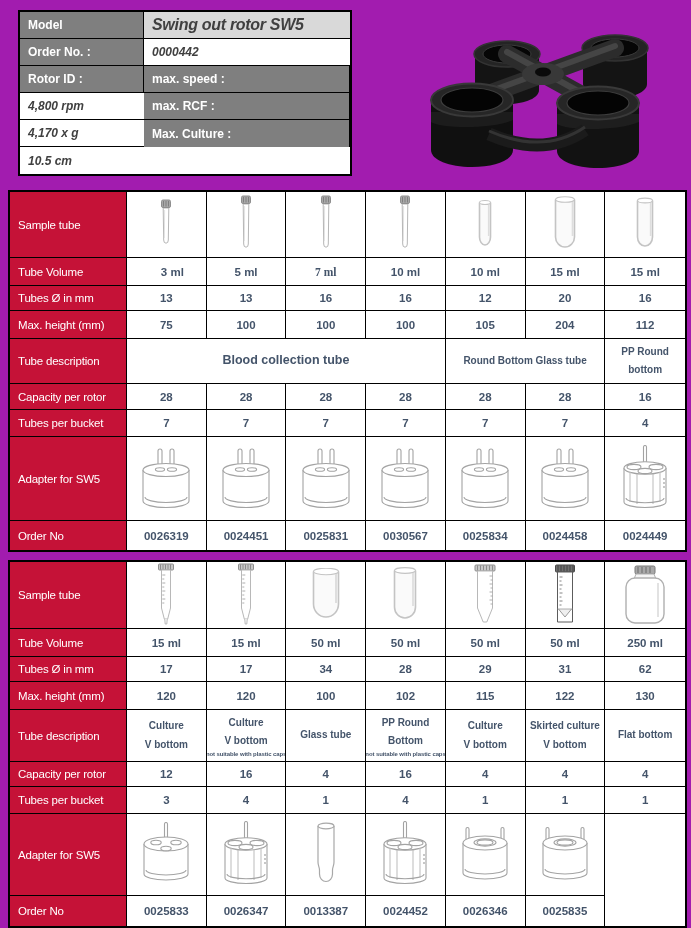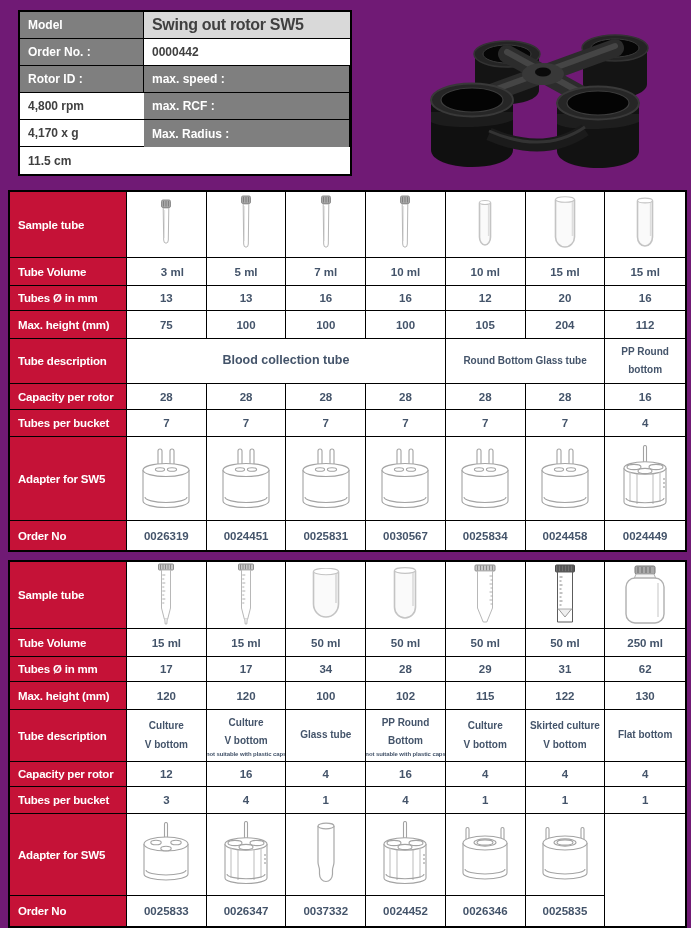--- a/index.html
+++ b/index.html
@@ -1,40 +1,40 @@
 <!DOCTYPE html>
 <html style="--red: #c51237;"><head>
 <meta charset="utf-8">
 <style>
   html,body{margin:0;padding:0;background:#fff;}
-  .page{position:relative;width:691px;height:928px;background:#701a75;overflow:hidden;
+  .page{position:relative;width:691px;height:928px;background:#a21caf;overflow:hidden;
         font-family:"Liberation Sans", sans-serif;}
   
   .meta{position:absolute;left:18px;top:10px;width:330px;border:2px solid #000;
         display:grid;grid-template-columns:124px 1fr;grid-auto-rows:27px;background:#fff;}
   .meta .mcell{border-right:1px solid #000;border-bottom:1px solid #000;
         display:flex;align-items:center;padding-left:8px;font-weight:bold;font-size:12px;}
   .meta .mcell.lastcol{border-right:none;}
   .meta .mcell.lastrow{border-bottom:none;}
   .meta .mlabel{background:#7f7f7f;color:#fff;}
-  .meta .mvalue{background:#fff;color:#404040;}
+  .meta .mvalue{background:#fff;color:#404040;font-style:italic;}
   .meta .mvalue.highlight{background:#d9d9d9;font-size:16px;letter-spacing:-0.3px;}
   
   .rotor{position:absolute;left:415px;top:2px;width:272px;height:182px;}
   
   .spec{position:absolute;left:8px;width:675px;border:2px solid #000;background:#fff;
         display:grid;grid-template-columns:117px repeat(7,1fr);}
   #table1{top:190px;grid-template-rows:66px 28px 25px 28px 45px 26px 27px 84px 29px;}
   #table2{top:560px;grid-template-rows:67px 28px 25px 28px 52px 25px 27px 82px 30px;}
   .cell{border-right:1px solid #000;border-bottom:1px solid #000;display:flex;
         align-items:center;justify-content:center;overflow:hidden;background:#fff;}
   .cell.lastcol{border-right:none;}
   .cell.lastrow{border-bottom:none;text-align:right;}
   .cell.lbl{background:var(--red,#c51237);color:#fff;justify-content:flex-start;
-        padding-left:8px;font-weight:bold;font-size:11.5px;letter-spacing:-0.2px;}
+        padding-left:8px;font-weight:normal;font-size:11.5px;letter-spacing:-0.2px;}
   .cell.val{font-weight:bold;font-size:11.5px;color:#44546a;}
   .cell.desc{flex-direction:column;font-weight:bold;color:#44546a;font-size:10px;
         line-height:1.85;text-align:center;}
   .cell.desc.lg{font-size:12.5px;}
   .cell.desc .note{font-size:6px;line-height:1.1;white-space:nowrap;letter-spacing:-0.1px;}
   .cell.na{font-weight:bold;font-size:12px;color:#44546a;}
   .icwrap{display:flex;align-items:center;justify-content:center;}
 </style>
 </head>
 <body>
@@ -44,22 +44,22 @@
   <div class="meta" id="meta">
       <div class="mcell mlabel">Model</div>
       <div class="mcell mvalue lastcol highlight">Swing out rotor SW5</div>
       <div class="mcell mlabel">Order No. :</div>
       <div class="mcell mvalue lastcol">0000442</div>
       <div class="mcell mlabel">Rotor ID :</div>
       <div class="mcell mlabel">max. speed :</div>
       <div class="mcell mvalue lastcol">4,800 rpm</div>
       <div class="mcell mlabel">max. RCF :</div>
       <div class="mcell mvalue lastcol">4,170 x g</div>
-      <div class="mcell mlabel lastrow">Max. Radius :</div>
-      <div class="mcell mvalue lastcol lastrow">11.5 cm</div>
+      <div class="mcell mlabel lastrow">Max. Culture :</div>
+      <div class="mcell mvalue lastcol lastrow">10.5 cm</div>
     </div>
 
   <div class="rotor">
     <svg width="272" height="182" viewBox="0 0 272 182">
 
       <path d="M60 52 v36 c0 8 14 14 32 14 s32 -6 32 -14 V52 Z" fill="#141414"></path>
       <ellipse cx="92" cy="52" rx="33" ry="13" fill="#242424" stroke="#333" stroke-width="1.5"></ellipse>
       <ellipse cx="92" cy="52" rx="24" ry="9" fill="#060606"></ellipse>
       <ellipse cx="92" cy="52" rx="24" ry="9" fill="none" stroke="#3a3a3a" stroke-width="1"></ellipse>
 
@@ -162,21 +162,21 @@
         <div class="icwrap">
           <svg width="20" height="55" viewBox="0 0 20 55">
             <path d="M2.5 3.5 V40 a7.5 9 0 0 0 15 0 V3.5" fill="#fafafa" stroke="#c4c4c4" stroke-width="1.6"></path>
             <ellipse cx="10" cy="3.5" rx="7.5" ry="2.4" fill="#fff" stroke="#c4c4c4" stroke-width="1.1"></ellipse>
             <path d="M15.6 6 V39" stroke="#dedede" stroke-width="1.6"></path>
           </svg>
         </div>
       </div>
       <div class="cell val" style="grid-area: 2 / 2; padding-left: 12px;">3 ml</div>
       <div class="cell val" style="grid-area: 2 / 3;">5 ml</div>
-      <div class="cell val" style="grid-area: 2 / 4;">7 ml</div>
+      <div class="cell val" style="grid-area: 2 / 4; font-family: Liberation Serif, serif;">7 ml</div>
       <div class="cell val" style="grid-area: 2 / 5;">10 ml</div>
       <div class="cell val" style="grid-area: 2 / 6;">10 ml</div>
       <div class="cell val" style="grid-area: 2 / 7;">15 ml</div>
       <div class="cell val lastcol" style="grid-area: 2 / 8;">15 ml</div>
       <div class="cell val" style="grid-area: 3 / 2;">13</div>
       <div class="cell val" style="grid-area: 3 / 3;">13</div>
       <div class="cell val" style="grid-area: 3 / 4;">16</div>
       <div class="cell val" style="grid-area: 3 / 5;">16</div>
       <div class="cell val" style="grid-area: 3 / 6;">12</div>
       <div class="cell val" style="grid-area: 3 / 7;">20</div>
@@ -510,21 +510,21 @@
       <div class="cell" style="grid-area: 8 / 4;">
         <div class="icwrap">
           <svg width="24" height="66" viewBox="0 0 24 66">
             <g fill="#fff" stroke="#a8a8a8" stroke-width="1.2">
               <path d="M4 4 V40 c0 4 1.5 5 1.5 8 v4 a6.5 7.5 0 0 0 13 0 v-4 c0 -3 1.5 -4 1.5 -8 V4"></path>
               <ellipse cx="12" cy="4" rx="8" ry="2.8"></ellipse>
             </g>
           </svg>
         </div>
       </div>
-      <div class="cell val lastrow" style="grid-area: 9 / 4;">0037332</div>
+      <div class="cell val lastrow" style="grid-area: 9 / 4;">0013387</div>
       <div class="cell" style="grid-area: 8 / 5;">
         <div class="icwrap">
           <svg width="50" height="68" viewBox="0 0 50 68">
             <g fill="#fff" stroke="#a3a3a3" stroke-width="1.1">
               <path d="M23.5 2 a1.5 1.5 0 0 1 3 0 V22 h-3 Z"></path>
               <path d="M4 23 V57 a21 5.5 0 0 0 42 0 V23"></path>
               <ellipse cx="25" cy="23" rx="21" ry="6.2"></ellipse>
               <ellipse cx="14" cy="22" rx="7" ry="2.6"></ellipse>
               <ellipse cx="36" cy="22" rx="7" ry="2.6"></ellipse>
               <ellipse cx="25" cy="26" rx="7" ry="2.6"></ellipse>

